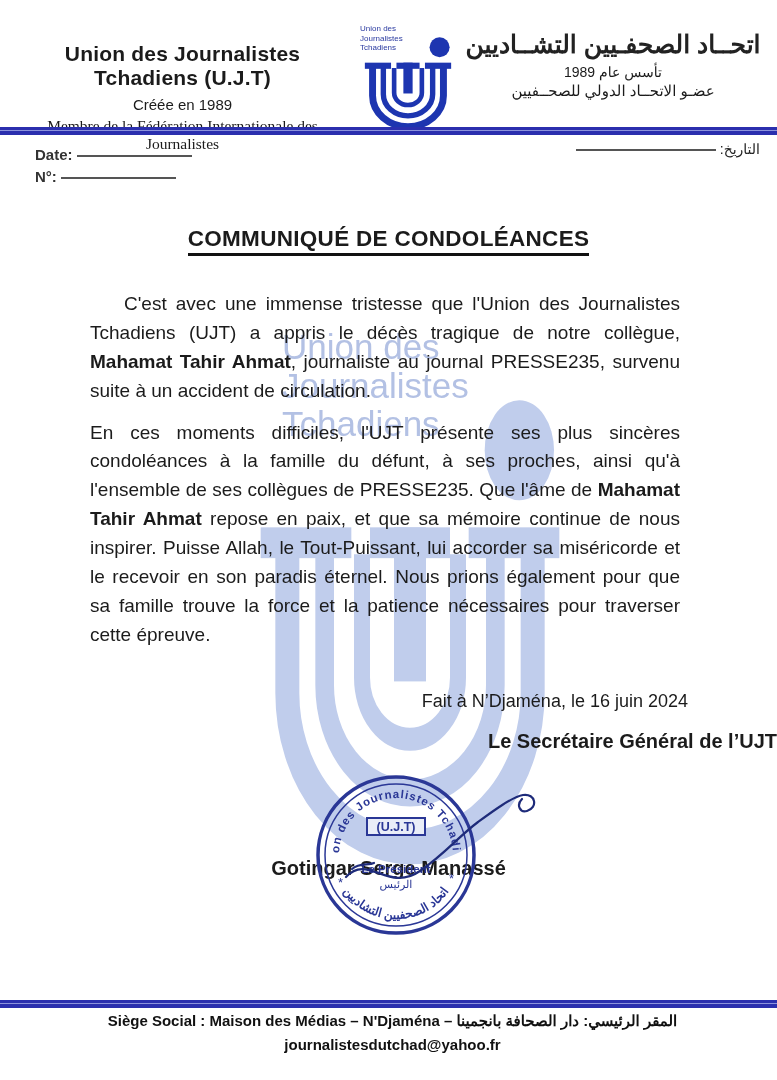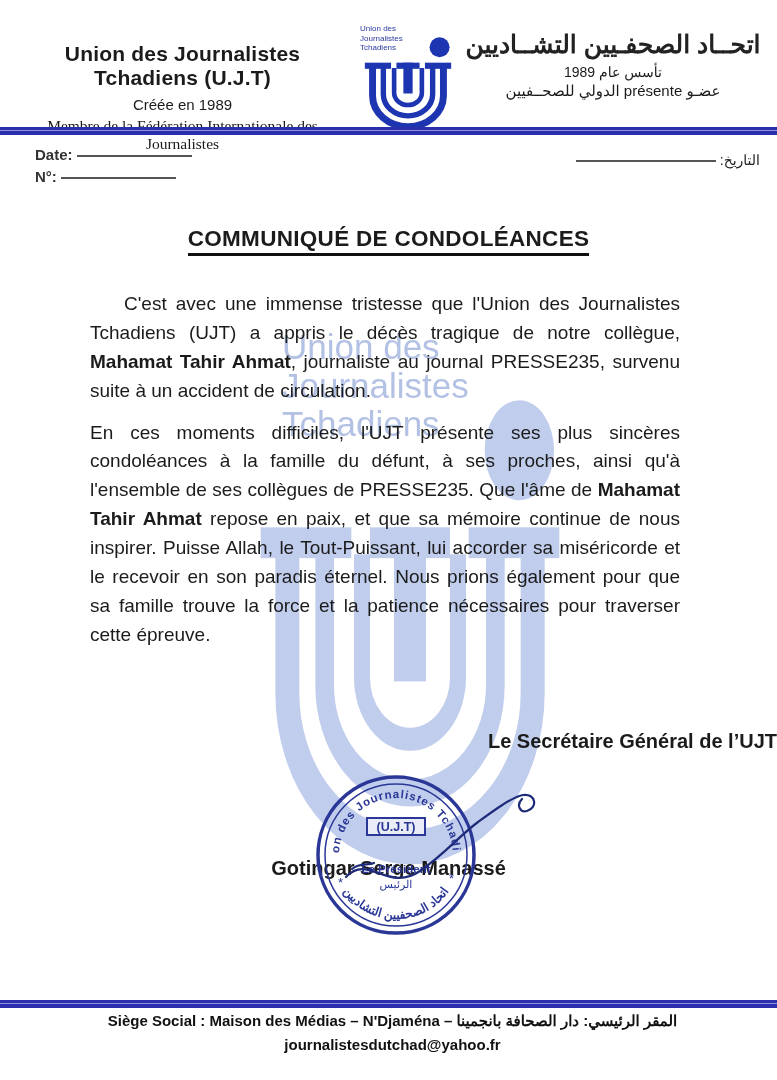--- a/index.html
+++ b/index.html
@@ -27,21 +27,21 @@
   .hdr-right .a3 { font-size:15px; margin-top:2px; }
 
   .rule { position:absolute; left:0; right:0; height:8px;
           background:linear-gradient(to bottom,#2b2fae 0 3px,#8c93dd 3px 4.5px,#2b2fae 4.5px 8px); }
   .rule-top { top:127px; }
   .rule-bottom { top:1000px; }
 
   
   .meta-left { position:absolute; left:35px; top:146px; font-size:15px; font-weight:bold; color:#333; }
   .meta-left .row { margin-bottom:5px; }
-  .meta-right { position:absolute; right:17px; top:152px; font-size:14px; color:#222; direction:rtl; text-align:center; }
+  .meta-right { position:absolute; right:17px; top:141px; font-size:14px; color:#222; direction:rtl; text-align:center; }
   .meta-right .row { margin-bottom:4px; }
   .fill-line { display:inline-block; vertical-align:middle; border-top:2px solid #555; margin:0 4px; }
   .fl-1 { width:115px; } .fl-2 { width:140px; }
 
   
   .doc-title { position:absolute; top:226px; left:0; right:0; text-align:center; }
   .doc-title span { font-size:22.5px; font-weight:bold; letter-spacing:.3px;
                     border-bottom:3px solid #111; padding-bottom:2px; }
 
   
@@ -108,21 +108,21 @@
           <div>Tchadiens</div>
         </div>
       <svg class="logo-svg" viewBox="0 0 120 135" style="color:#1d35b0">
         <use href="#ujt-logo"></use>
       </svg>
     </div>
 
     <div class="hdr-right">
       <div class="a1">اتحــاد الصحفـيين التشــاديين</div>
       <div class="a2">تأسس عام 1989</div>
-      <div class="a3">عضـو présente الدولي للصحــفيين</div>
+      <div class="a3">عضـو الاتحــاد الدولي للصحــفيين</div>
     </div>
   </div>
 
   <div class="rule rule-top"></div>
 
   <div class="meta-left">
     <div class="row">
       <span>Date:</span><span class="fill-line fl-1"></span>
     </div>
     <div class="row">
@@ -148,20 +148,23 @@
       </div>
     <svg class="wm-logo" viewBox="0 0 120 135" preserveAspectRatio="none" style="color:#c0cdec">
       <use href="#ujt-logo"></use>
     </svg>
   </div>
 
   <div class="body-text">
       <p class="indent"><span>C'est avec une immense tristesse que l'Union des Journalistes Tchadiens (UJT) a appris le décès tragique de notre collègue, </span><span class="b">Mahamat Tahir Ahmat</span><span>, journaliste au journal PRESSE235, survenu suite à un accident de circulation.</span></p>
       <p><span>En ces moments difficiles, l'UJT présente ses plus sincères condoléances à la famille du défunt, à ses proches, ainsi qu'à l'ensemble de ses collègues de PRESSE235. Que l'âme de </span><span class="b">Mahamat Tahir Ahmat</span><span> repose en paix, et que sa mémoire continue de nous inspirer. Puisse Allah, le Tout-Puissant, lui accorder sa miséricorde et le recevoir en son paradis éternel. Nous prions également pour que sa famille trouve la force et la patience nécessaires pour traverser cette épreuve.</span></p>
     </div>
+  <div class="body-text" style="top:678px">
+    <div class="dateline">Fait à N’Djaména, le 16 juin 2024</div>
+  </div>
 
   <div class="sig-role">Le Secrétaire Général de l’UJT</div>
   <div class="sig-name">Gotingar Serge Manassé</div>
 
   <div class="stamp-wrap">
     <svg viewBox="0 0 252 178" width="252" height="178">
       <g stroke="#2a3796" fill="none">
         <circle cx="88" cy="90" r="78" stroke-width="3.5"></circle>
         <circle cx="88" cy="90" r="71" stroke-width="1.5"></circle>
       </g>

